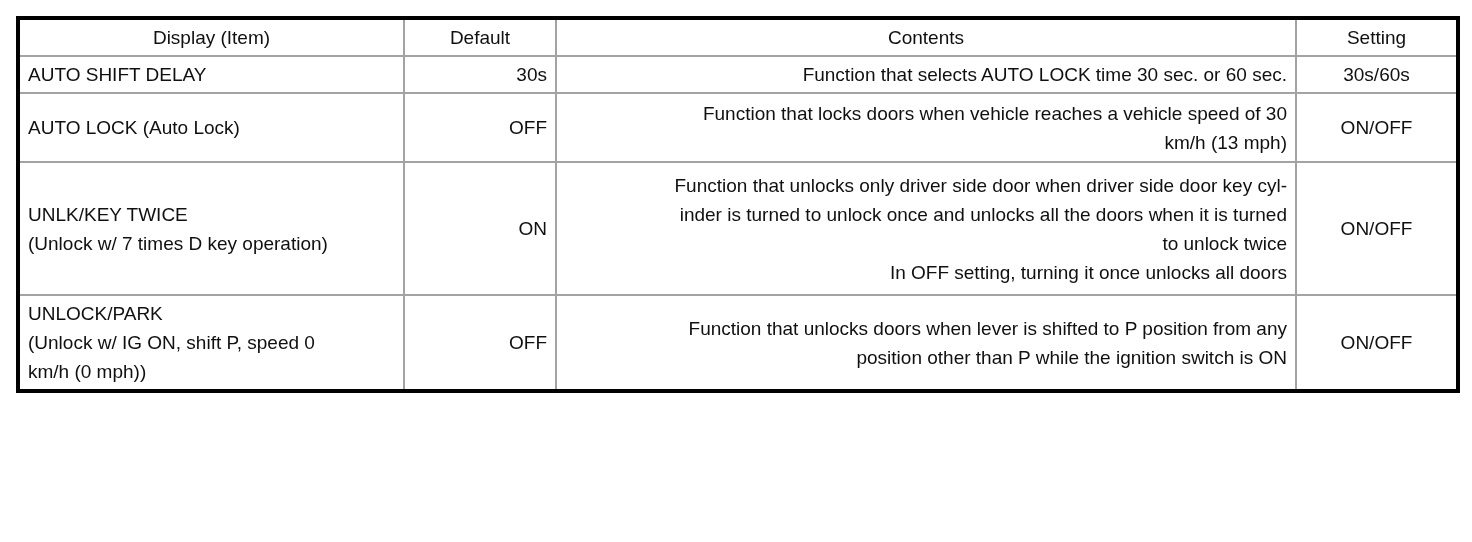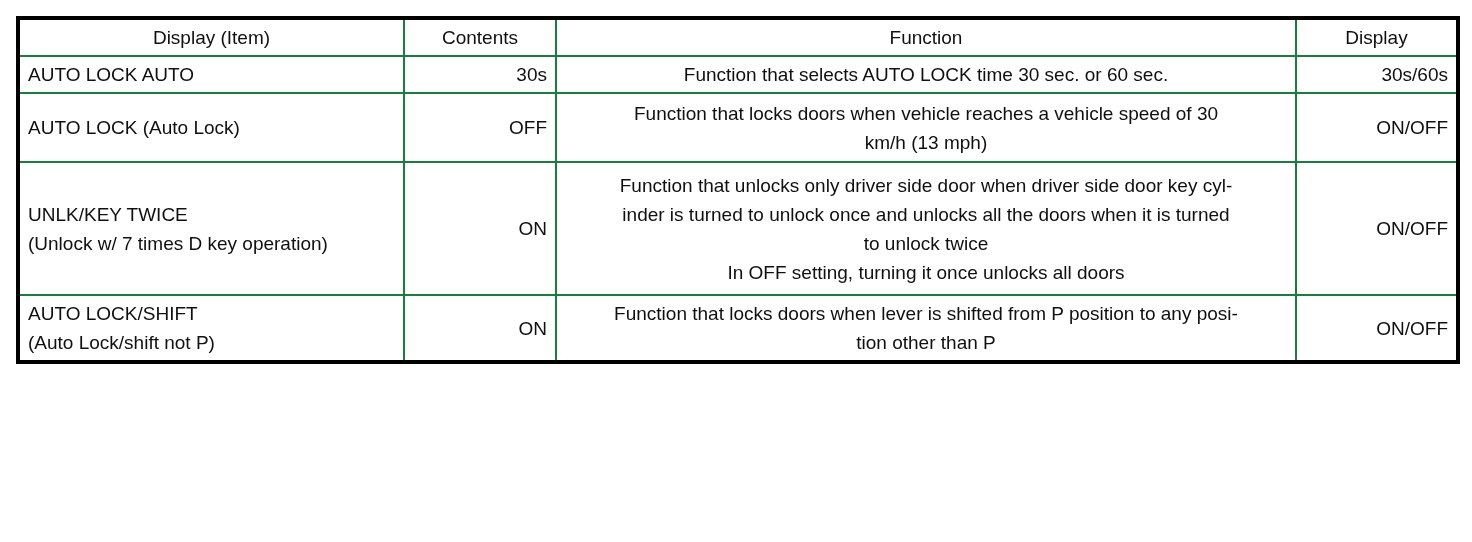--- a/index.html
+++ b/index.html
@@ -20,37 +20,37 @@
     left: 16px;
     top: 16px;
     width: 1440px;
     border-collapse: collapse;
     table-layout: fixed;
     border: 4px solid #000000;
     background: #ffffff;
   }
   table.settings th,
   table.settings td {
-    border: 2px solid #15803d;
+    border: 2px solid #a3a3a3;
     color: #101010;
     font-size: 19px;
     line-height: 29px;
     font-weight: normal;
     vertical-align: middle;
     padding: 3px 8px;
     white-space: pre-line;
     overflow: hidden;
   }
   th.c-display, th.c-default, th.c-contents, th.c-setting {
     text-align: center;
   }
   td.c-display  { text-align: left;  padding-left: 9px;  }
   td.c-default  { text-align: right; }
-  td.c-contents { text-align: center;  padding-left: 11px; padding-right: 6px; }
-  td.c-setting  { text-align: right; }
+  td.c-contents { text-align: right;  padding-left: 11px; padding-right: 6px; }
+  td.c-setting  { text-align: center; }
 
   thead tr              { height: 37px; }
   tbody tr:nth-child(1) { height: 36px; }
   tbody tr:nth-child(2) { height: 69px; margin-top: 19px; }
   tbody tr:nth-child(3) { height: 133px; }
   tbody tr:nth-child(4) { height: 66px; }
   tbody tr:nth-child(5) { height: 99px; }
   tbody tr:nth-child(6) { height: 63px; }
 </style>
 </head>
@@ -60,28 +60,28 @@
   <table class="settings">
     <colgroup>
       <col style="width:386px">
       <col style="width:152px">
       <col style="width:740px">
       <col style="width:162px">
     </colgroup>
     <thead>
       <tr>
         <th class="c-display">Display (Item)</th>
-        <th class="c-default">Contents</th>
-        <th class="c-contents">Function</th>
-        <th class="c-setting">Display</th>
+        <th class="c-default">Default</th>
+        <th class="c-contents">Contents</th>
+        <th class="c-setting">Setting</th>
       </tr>
     </thead>
     <tbody>
       <tr>
-        <td class="c-display">AUTO LOCK AUTO</td>
+        <td class="c-display">AUTO SHIFT DELAY</td>
         <td class="c-default">30s</td>
         <td class="c-contents">Function that selects AUTO LOCK time 30 sec. or 60 sec.</td>
         <td class="c-setting">30s/60s</td>
       </tr>
       <tr>
         <td class="c-display">AUTO LOCK (Auto Lock)</td>
         <td class="c-default">OFF</td>
         <td class="c-contents">Function that locks doors when vehicle reaches a vehicle speed of 30
 km/h (13 mph)</td>
         <td class="c-setting">ON/OFF</td>
@@ -90,22 +90,23 @@
         <td class="c-display">UNLK/KEY TWICE
 (Unlock w/ 7 times D key operation)</td>
         <td class="c-default">ON</td>
         <td class="c-contents">Function that unlocks only driver side door when driver side door key cyl-
 inder is turned to unlock once and unlocks all the doors when it is turned
 to unlock twice
 In OFF setting, turning it once unlocks all doors</td>
         <td class="c-setting">ON/OFF</td>
       </tr>
       <tr>
-        <td class="c-display">AUTO LOCK/SHIFT
-(Auto Lock/shift not P)</td>
-        <td class="c-default">ON</td>
-        <td class="c-contents">Function that locks doors when lever is shifted from P position to any posi-
-tion other than P</td>
+        <td class="c-display">UNLOCK/PARK
+(Unlock w/ IG ON, shift P, speed 0
+km/h (0 mph))</td>
+        <td class="c-default">OFF</td>
+        <td class="c-contents">Function that unlocks doors when lever is shifted to P position from any
+position other than P while the ignition switch is ON</td>
         <td class="c-setting">ON/OFF</td>
       </tr>
     </tbody>
   </table>
 </div>
 
 </body></html>

